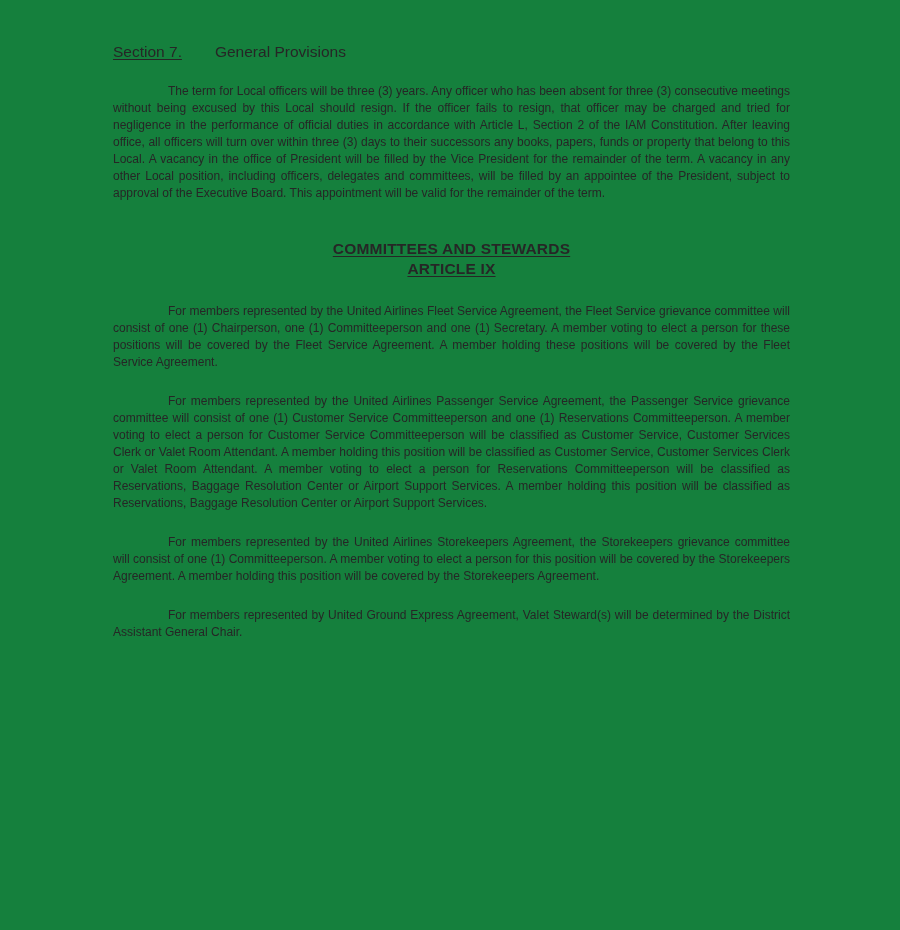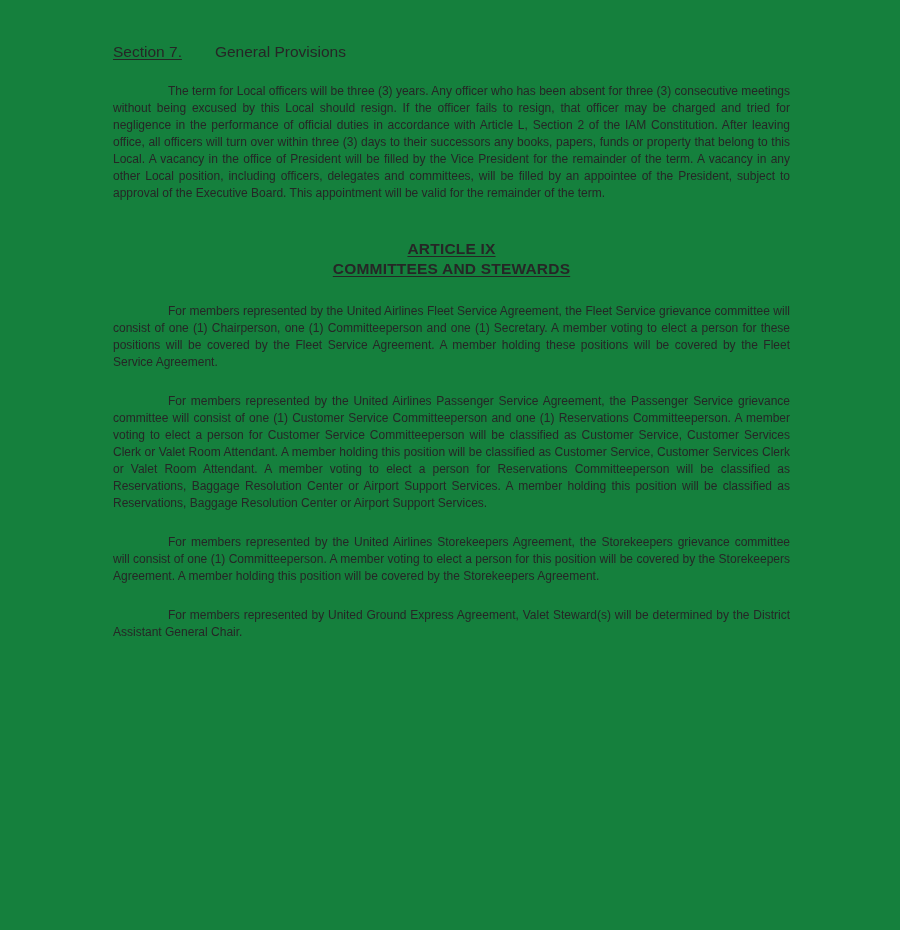--- a/index.html
+++ b/index.html
@@ -54,22 +54,22 @@
 
 <div class="page">
 
   <div class="section-heading">
     <span class="sec-label">Section 7.</span><span class="sec-title">General Provisions</span>
   </div>
 
   <p class="para">The term for Local officers will be three (3) years. Any officer who has been absent for three (3) consecutive meetings without being excused by this Local should resign. If the officer fails to resign, that officer may be charged and tried for negligence in the performance of official duties in accordance with Article L, Section 2 of the IAM Constitution. After leaving office, all officers will turn over within three (3) days to their successors any books, papers, funds or property that belong to this Local. A vacancy in the office of President will be filled by the Vice President for the remainder of the term. A vacancy in any other Local position, including officers, delegates and committees, will be filled by an appointee of the President, subject to approval of the Executive Board. This appointment will be valid for the remainder of the term.</p>
 
   <div class="article-heading">
+    <div class="article-line"><span>COMMITTEES AND STEWARDS</span></div>
     <div class="article-line"><span>ARTICLE IX</span></div>
-    <div class="article-line"><span>COMMITTEES AND STEWARDS</span></div>
   </div>
 
 
   <p class="para">For members represented by the United Airlines Fleet Service Agreement, the Fleet Service grievance committee will consist of one (1) Chairperson, one (1) Committeeperson and one (1) Secretary. A member voting to elect a person for these positions will be covered by the Fleet Service Agreement. A member holding these positions will be covered by the Fleet Service Agreement.</p>
 
   <p class="para">For members represented by the United Airlines Passenger Service Agreement, the Passenger Service grievance committee will consist of one (1) Customer Service Committeeperson and one (1) Reservations Committeeperson. A member voting to elect a person for Customer Service Committeeperson will be classified as Customer Service, Customer Services Clerk or Valet Room Attendant. A member holding this position will be classified as Customer Service, Customer Services Clerk or Valet Room Attendant. A member voting to elect a person for Reservations Committeeperson will be classified as Reservations, Baggage Resolution Center or Airport Support Services. A member holding this position will be classified as Reservations, Baggage Resolution Center or Airport Support Services.</p>
 
   <p class="para">For members represented by the United Airlines Storekeepers Agreement, the Storekeepers grievance committee will consist of one (1) Committeeperson. A member voting to elect a person for this position will be covered by the Storekeepers Agreement. A member holding this position will be covered by the Storekeepers Agreement.</p>
 
   <p class="para">For members represented by United Ground Express Agreement, Valet Steward(s) will be determined by the District Assistant General Chair.</p>

